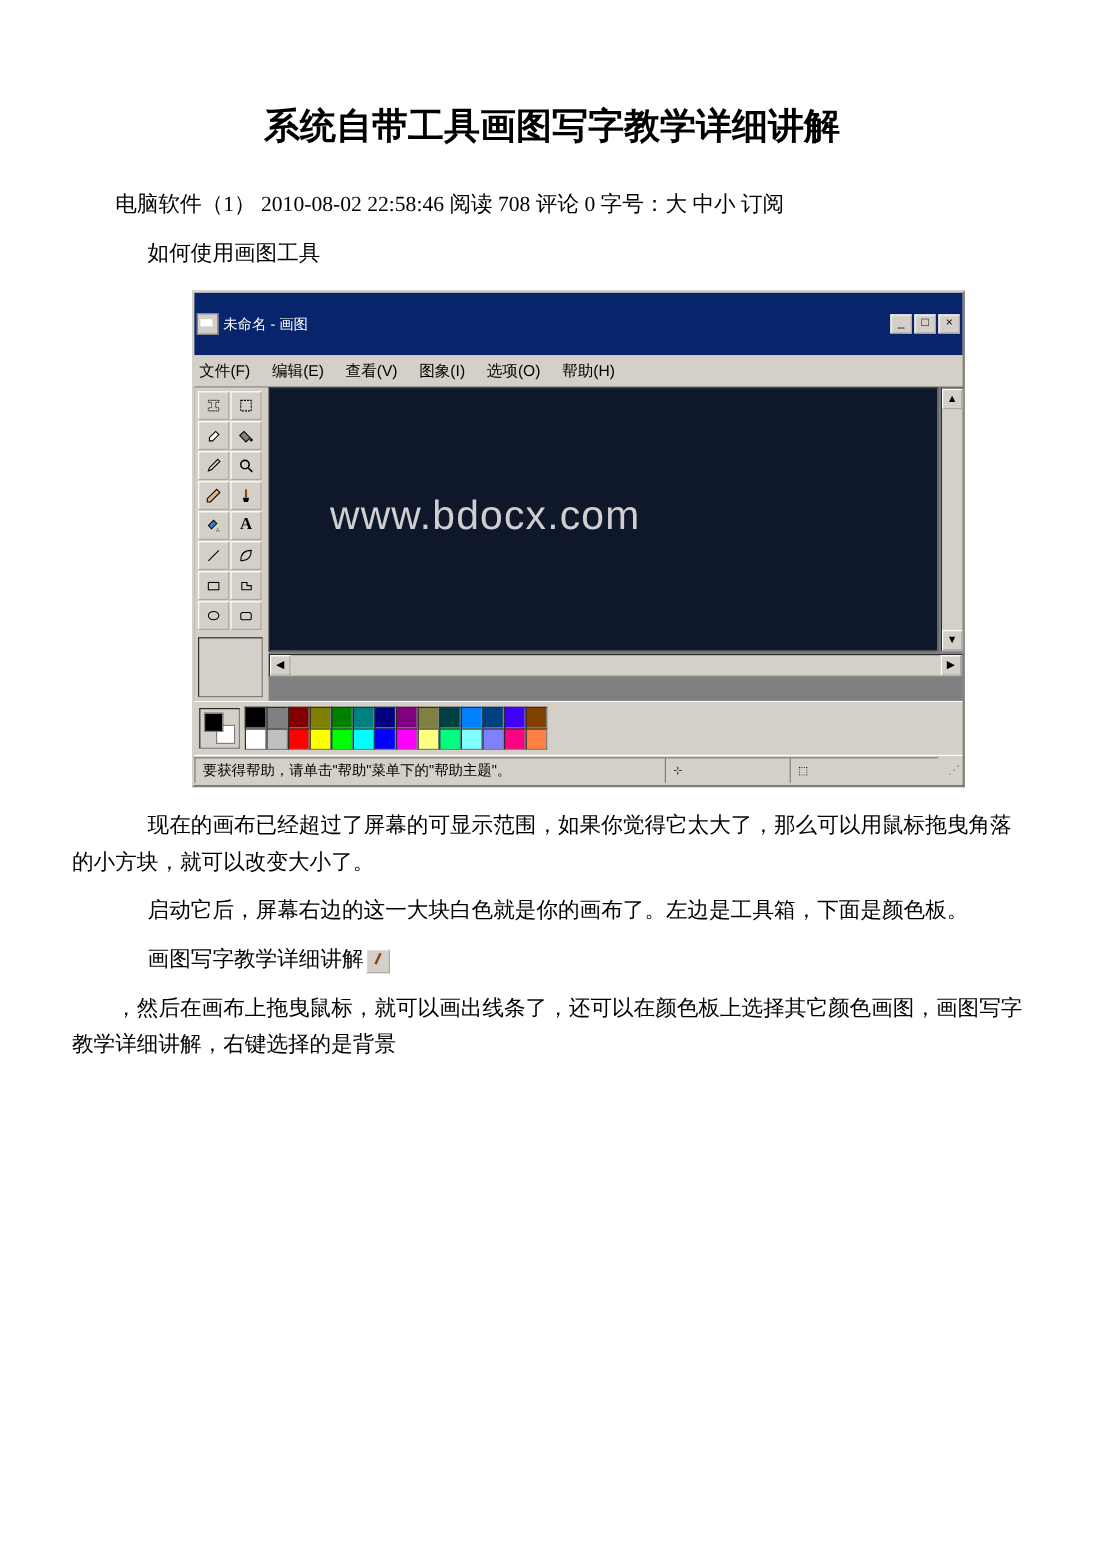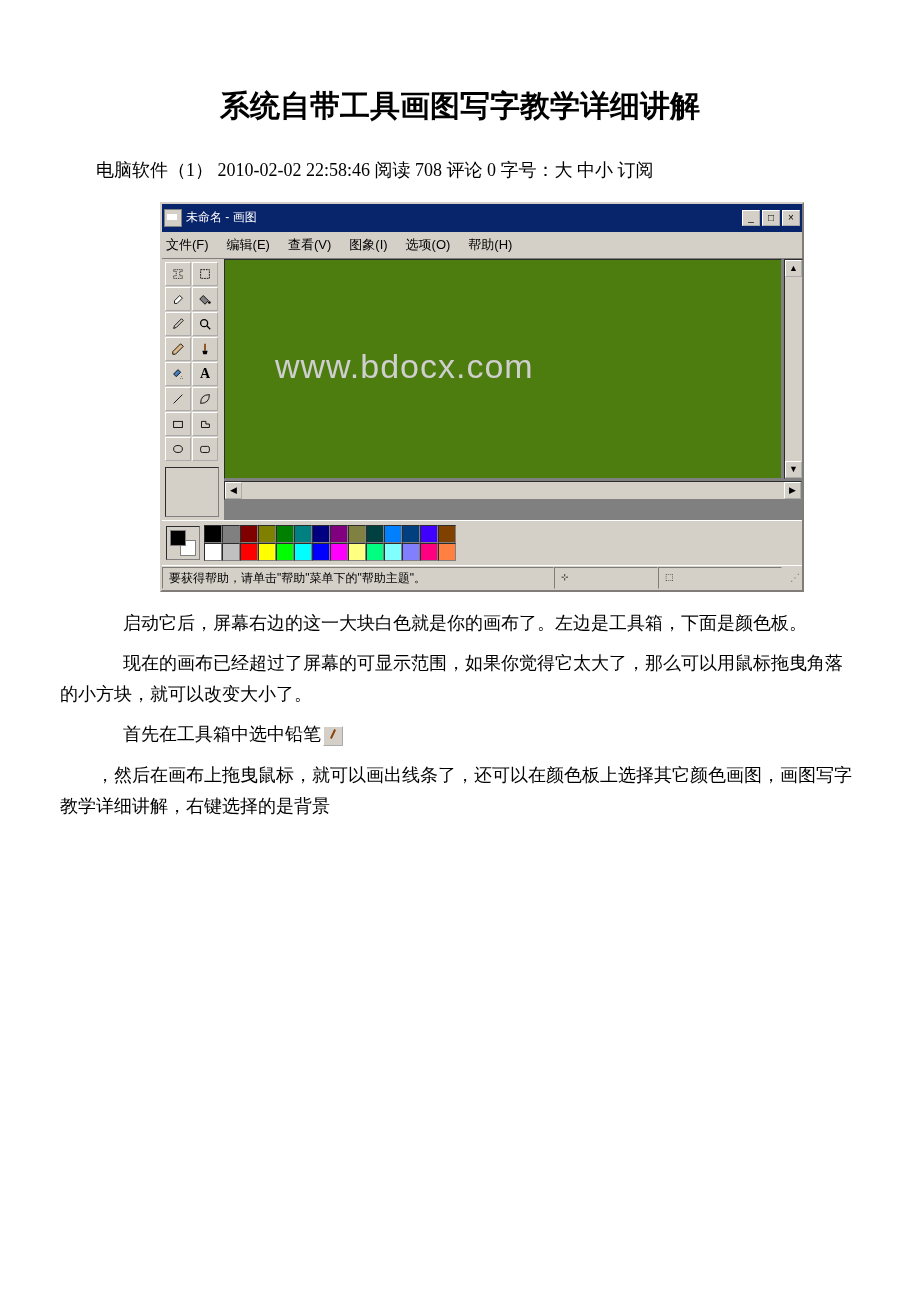--- a/index.html
+++ b/index.html
@@ -3,36 +3,36 @@
 <meta charset="utf-8">
 <style>
 body{margin:0;font-family:"SimSun","Songti SC",serif;font-size:18px;line-height:1.7;background:#fff;color:#000}
 .page{width:920px;margin:0 auto;padding:80px 60px 40px;box-sizing:border-box}
 h1{font-family:"SimHei","Heiti SC",sans-serif;font-size:30px;text-align:center;font-weight:700;margin:0 0 24px}
 .p{margin:0 0 10px}
 .indent{text-indent:2em}
 .indent2{text-indent:3.5em}
 .screenshot{margin:16px 0 16px 100px}
 .win{width:640px;border:2px outset #d4d0c8;background:#d4d0c8;font-family:"Microsoft Sans Serif",Arial,sans-serif;font-size:12px}
-.titlebar{background:#08246b;color:#fff;height:20px;display:flex;align-items:center;padding:4px 2px;font-size:12px}
+.titlebar{background:#08246b;color:#fff;height:20px;display:flex;align-items:center;padding:16px 2px;font-size:12px}
 .tb-icon{width:16px;height:16px;background:#d4d0c8;border:1px solid #808080;margin-right:4px;position:relative}
 .tb-icon::after{content:"";position:absolute;top:4px;left:2px;width:10px;height:6px;background:#fff}
 .tb-title{flex:1}
 .tb-btns{display:flex;gap:2px}
 .tb-btn{width:16px;height:14px;background:#d4d0c8;border:1px outset #fff;color:#000;font-size:10px;display:flex;align-items:center;justify-content:center;line-height:1;font-family:Arial}
 .menubar{background:#d4d0c8;display:flex;padding:2px 4px;font-size:13px;border-bottom:1px solid #808080}
 .menubar span{margin-right:18px}
 .client{display:flex;background:#808080}
 .toolbox{width:58px;background:#d4d0c8;padding:3px}
 .tools{display:grid;grid-template-columns:26px 26px;gap:1px}
 .tool{width:24px;height:22px;background:#d4d0c8;border:1px outset #fff;display:flex;align-items:center;justify-content:center;font-size:12px}
 .tool svg{width:14px;height:14px}
 .toolopt{width:52px;height:48px;background:#d4d0c8;border:1px inset #808080;margin-top:6px}
 .canvaswrap{flex:1;background:#808080;padding:0 0 4px 0}
-.canvas{width:556px;height:218px;background:#4d7c0f;border:1px inset #808080;position:relative;overflow:hidden}
+.canvas{width:556px;height:218px;background:#0f172a;border:1px inset #808080;position:relative;overflow:hidden}
 .watermark{position:absolute;top:78px;left:50px;font-size:34px;color:#cfcfcf;font-family:Arial;letter-spacing:1px}
 .sbv{width:17px;height:218px;background:#d4d0c8;border:1px inset #808080;float:right;position:absolute;right:-19px;top:0}
 .sbv .up,.sbv .dn{width:15px;height:15px;background:#d4d0c8;border:1px outset #fff;font-size:9px;text-align:center;line-height:15px}
 .sbv .dn{position:absolute;bottom:0}
 .canvasholder{position:relative;width:560px}
 .sbh{height:17px;background:#d4d0c8;border:1px inset #808080;margin-top:2px;display:flex;width:576px}
 .sbh .l,.sbh .r{width:15px;height:15px;background:#d4d0c8;border:1px outset #fff;font-size:9px;text-align:center}
 .sbh .track{flex:1}
 .colorbox{background:#d4d0c8;padding:4px;border-top:1px solid #fff;display:flex;align-items:center}
 .fgbg{width:32px;height:32px;background:#d4d0c8;border:1px inset #808080;position:relative;margin-right:4px}
@@ -50,22 +50,23 @@
 .pencil-inline::after{content:"";position:absolute;top:2px;left:8px;width:2px;height:10px;background:#8b4513;transform:rotate(25deg)}
 </style>
 </head>
 <body>
 
 <div class="page">
 
 <h1>系统自带工具画图写字教学详细讲解</h1>
 
 
-<p class="p indent">电脑软件（1） 2010-02-02 22:58:46 阅读 708 评论 0   字号：大 中小 订阅</p>
-
+<p class="p indent">电脑软件（1） 2010-08-02 22:58:46 阅读 708 评论 0   字号：大 中小 订阅</p>
+
+<p class="p indent2">如何使用画图工具</p>
 
 
 <div class="screenshot">
   <div class="win">
     <div class="titlebar">
       <span class="tb-icon"></span>
       <span class="tb-title">未命名 - 画图</span>
       <span class="tb-btns">
         <span class="tb-btn">_</span>
         <span class="tb-btn">□</span>
@@ -229,21 +230,21 @@
             <span style="font-size:9px">⊹</span>
           </div>
       <div class="sb-cell">
             <span style="font-size:9px">⬚</span>
           </div>
       <div class="grip">⋰</div>
     </div>
   </div>
 </div>
 
+<p class="p indent2"><span>现在的画布已经超过了屏幕的可显示范围，如果你觉得它太大了，那么可以用鼠标拖曳角落的小方块，就可以改变大小了。</span></p>
+
 <p class="p indent2"><span>启动它后，屏幕右边的这一大块白色就是你的画布了。左边是工具箱，下面是颜色板。</span></p>
 
-<p class="p indent2"><span>现在的画布已经超过了屏幕的可显示范围，如果你觉得它太大了，那么可以用鼠标拖曳角落的小方块，就可以改变大小了。</span></p>
-
-<p class="p indent2"><span>首先在工具箱中选中铅笔</span><span class="pencil-inline"></span></p>
+<p class="p indent2"><span>画图写字教学详细讲解</span><span class="pencil-inline"></span></p>
 
 <p class="p indent">，然后在画布上拖曳鼠标，就可以画出线条了，还可以在颜色板上选择其它颜色画图，画图写字教学详细讲解，右键选择的是背景</p>
 
 </div>
 
 </body></html>

